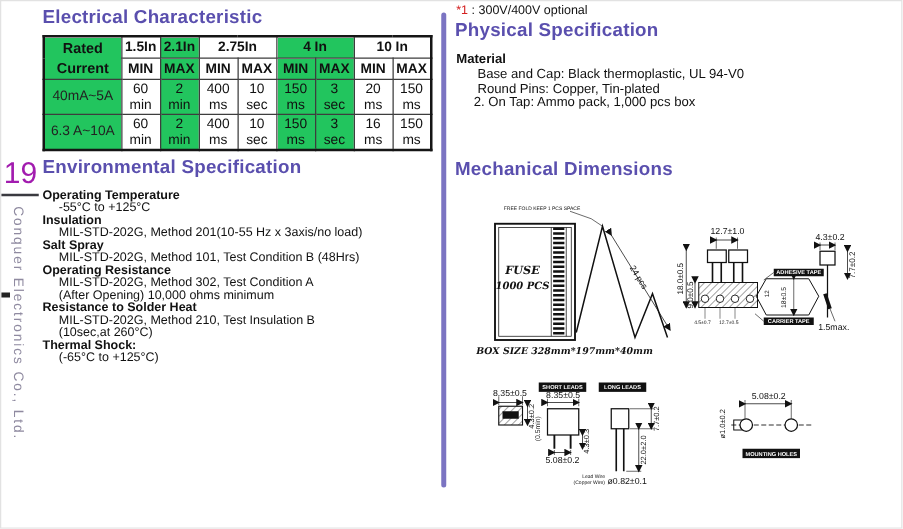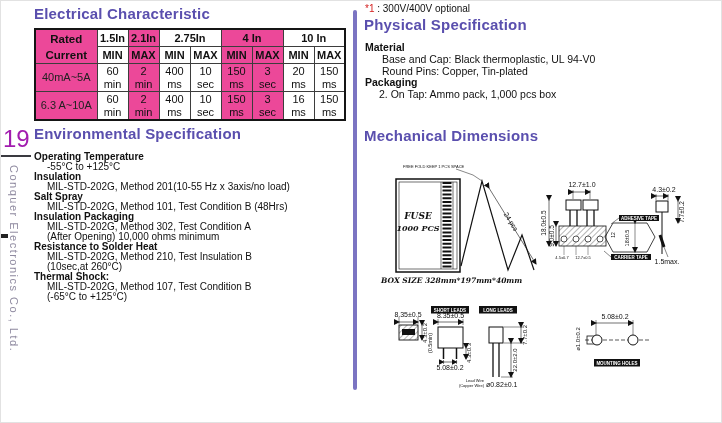--- a/index.html
+++ b/index.html
@@ -14,21 +14,21 @@
   .pageno{left:2px;top:124px;font-size:24px;color:#a21caf;}
   .pagerule{left:0;top:154px;width:30px;height:2px;background:#3a3a40;}
   .edge-tick{left:0;top:233px;width:7px;height:4px;background:#222;}
   .company{
     left:7px;top:164px;height:256px;writing-mode:vertical-rl;
     font-size:11px;letter-spacing:1.5px;color:#8f8aa0;white-space:nowrap;
   }
   
   table.echar{border-collapse:collapse;table-layout:fixed;border:2px solid #151515;}
   table.echar td{border:1px solid #3d3d3d;text-align:center;padding:0;overflow:hidden;}
-  .shade{background:#ec4899;}
+  .shade{background:#22c55e;}
   .hrow td,.hrow2 td{font-weight:bold;font-size:11px;height:16px;line-height:15px;}
   .corner span{display:block;font-size:11.5px;font-weight:bold;line-height:16px;}
   .drow td{height:27px;font-size:11px;line-height:12.5px;}
   .rowlabel{font-size:10px;color:#222;}
   .v,.u{display:block;}
   
   .env{left:33px;top:151px;width:322px;font-size:10px;line-height:10px;}
   .env-name{font-weight:bold;}
   .env-line{padding-left:13px;}
   
@@ -178,49 +178,47 @@
     </div>
     <div class="env-item">
       <div class="env-name">Insulation</div>
       <div class="env-line">MIL-STD-202G, Method 201(10-55 Hz x 3axis/no load)</div>
     </div>
     <div class="env-item">
       <div class="env-name">Salt Spray</div>
       <div class="env-line">MIL-STD-202G, Method 101, Test Condition B (48Hrs)</div>
     </div>
     <div class="env-item">
-      <div class="env-name">Insulation Packaging</div>
+      <div class="env-name">Operating Resistance</div>
       <div class="env-line">MIL-STD-202G, Method 302, Test Condition A</div>
       <div class="env-line">(After Opening) 10,000 ohms minimum</div>
     </div>
     <div class="env-item">
       <div class="env-name">Resistance to Solder Heat</div>
       <div class="env-line">MIL-STD-202G, Method 210, Test Insulation B</div>
       <div class="env-line">(10sec,at 260°C)</div>
     </div>
     <div class="env-item">
       <div class="env-name">Thermal Shock:</div>
-      <div class="env-line">MIL-STD-202G, Method 107, Test Condition B</div>
       <div class="env-line">(-65°C to +125°C)</div>
     </div>
   </div>
 
   <div class="abs divider"></div>
 
   <div class="abs note">
     <span class="red">*1</span><span> : 300V/400V optional</span>
   </div>
 
   <div class="abs heading" style="left:363px;top:15px;">Physical Specification</div>
 
   <div class="abs phys">
     <div class="plabel">Material</div>
     <div class="pline">Base and Cap: Black thermoplastic, UL 94-V0</div>
     <div class="pline">Round Pins: Copper, Tin-plated</div>
-    <div class="plabel">Packaging</div>
     <div class="pline2">2. On Tap: Ammo pack, 1,000 pcs box</div>
   </div>
 
   <div class="abs heading" style="left:363px;top:126px;">Mechanical Dimensions</div>
 
   <svg style="left:360px;top:150px;" width="362" height="146" viewBox="0 0 362 146">
     <defs>
       <marker id="ar" markerWidth="6" markerHeight="6" refX="5" refY="3" orient="auto" markerUnits="userSpaceOnUse">
         <path d="M0,0 L6,3 L0,6 Z" fill="#111"></path>
       </marker>

